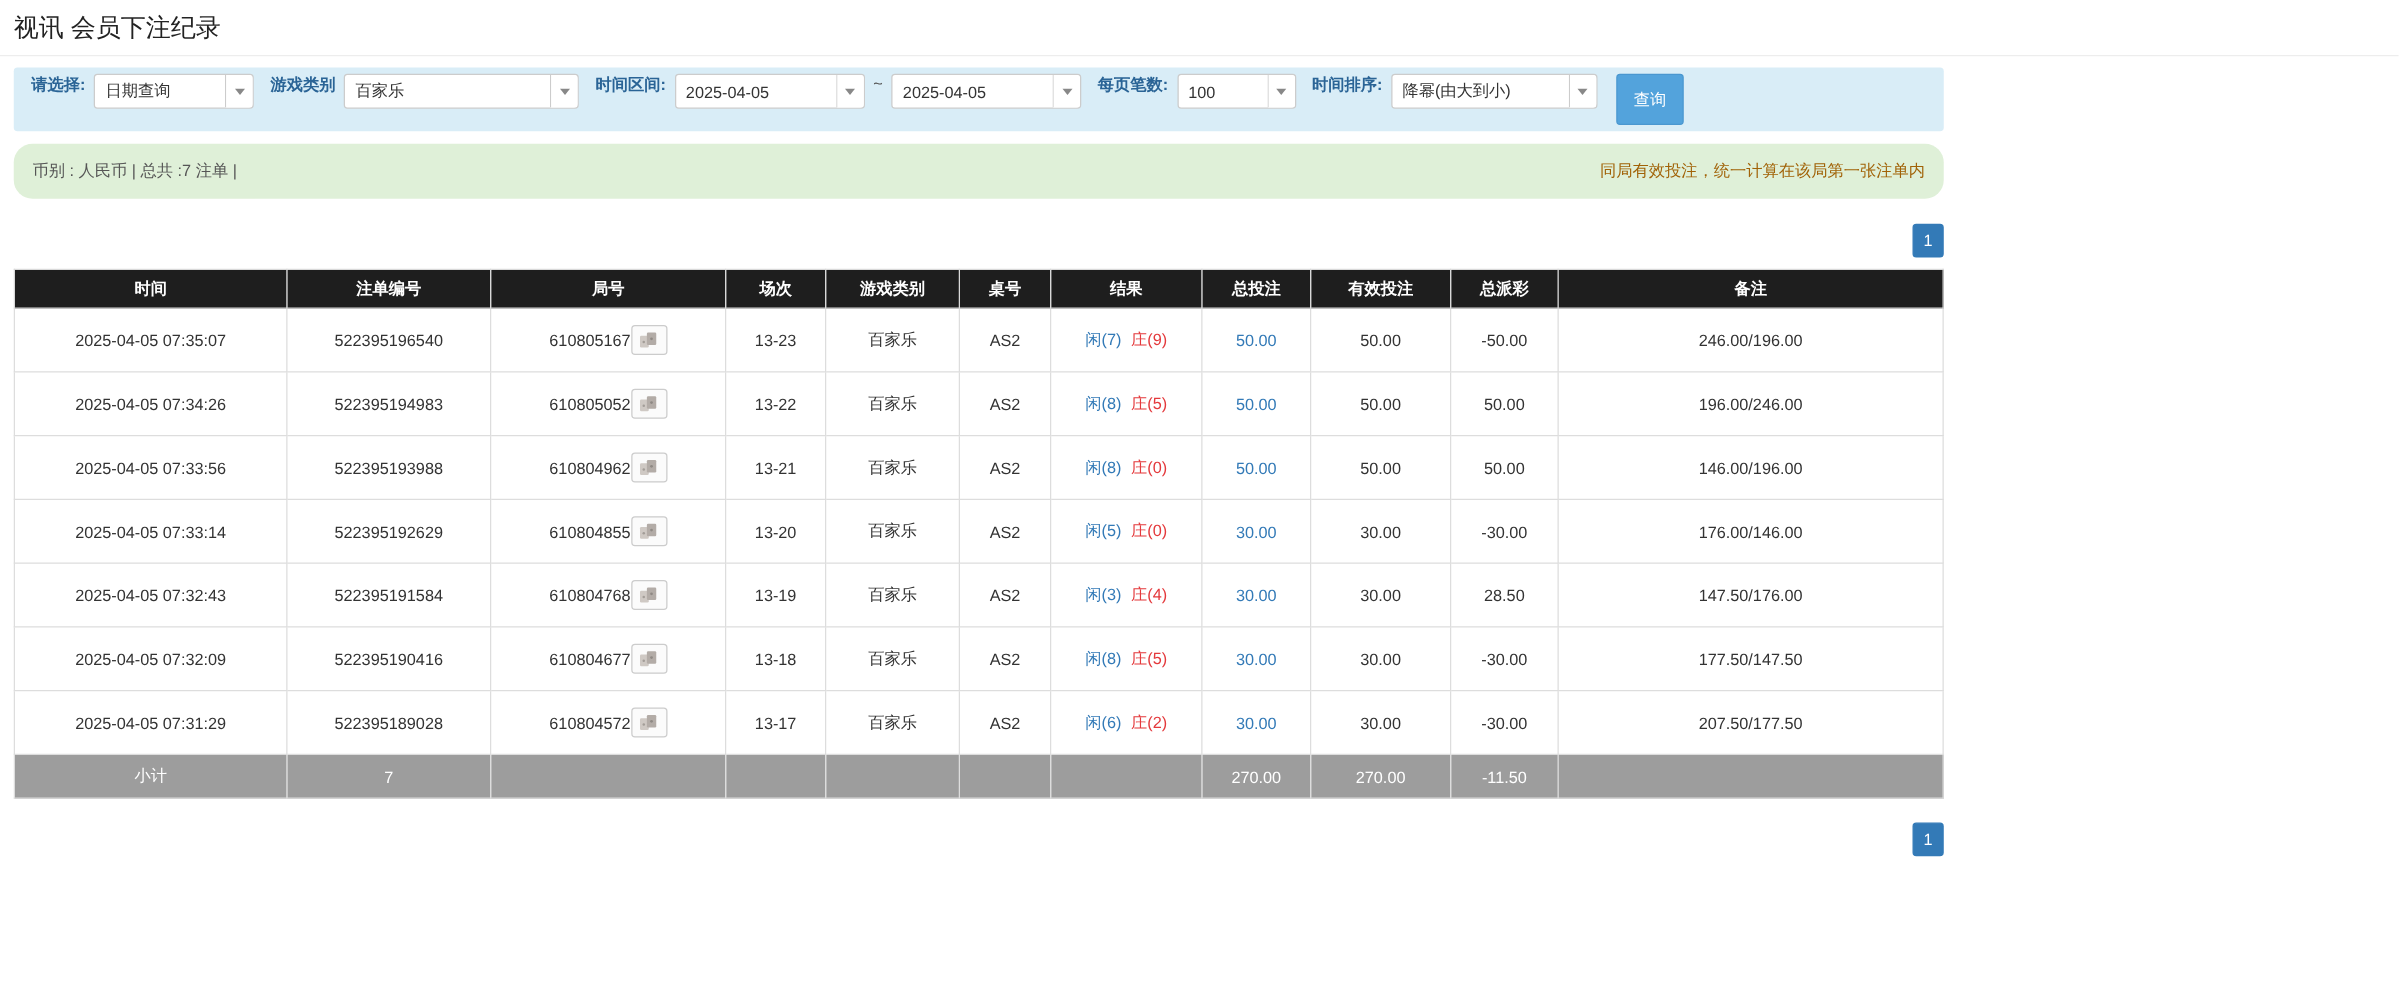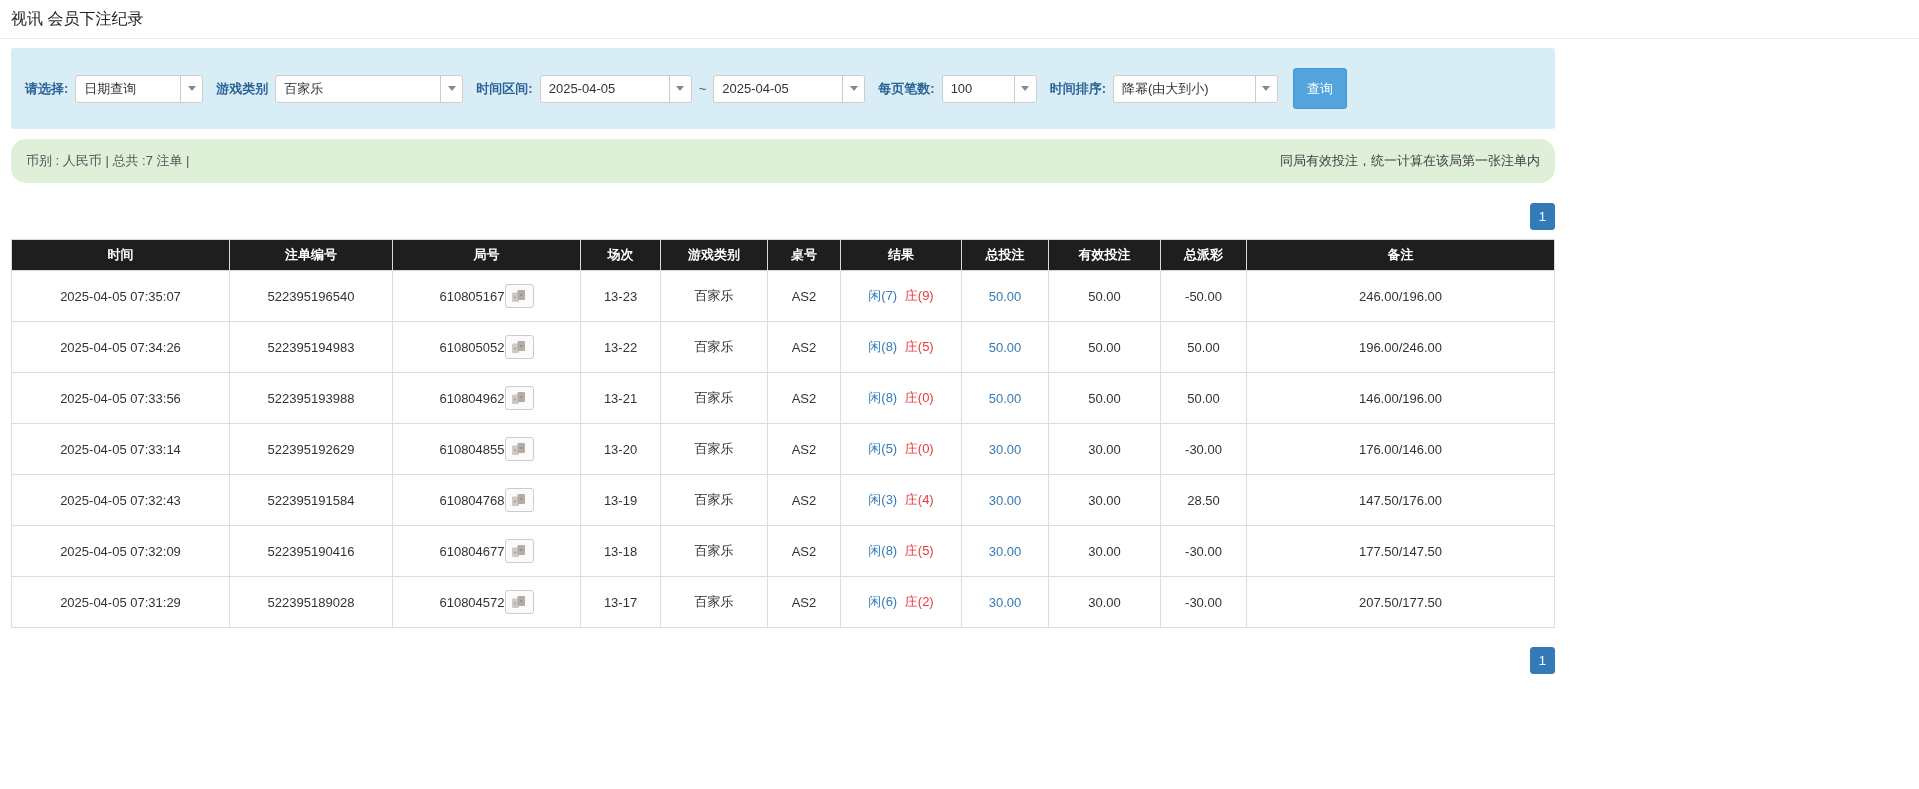--- a/index.html
+++ b/index.html
@@ -9,36 +9,35 @@
     color: #333;
     font-family: "Liberation Sans", "DejaVu Sans", sans-serif;
     font-size: 13px;
   }
   .page-header {
     padding: 9px 11px 8px;
     border-bottom: 1px solid #ededed;
   }
   .page-title {
     margin: 0;
-    font-size: 16px;
+    font-size: 20px;
     font-weight: 400;
     color: #222;
   }
   .container {
     margin: 0 11px;
     width: 1544px;
   }
   
   .filter-bar {
     margin-top: 9px;
     background: #d9edf7;
     border-radius: 3px;
-    padding: 20px 14px;
+    padding: 5px 14px;
     display: flex;
-    align-items: center;
     gap: 7px;
     white-space: nowrap;
   }
   .flabel {
     color: #2a6496;
     font-weight: bold;
     margin-left: 6px;
   }
   .flabel:first-child { margin-left: 0; }
   .combo {
@@ -94,21 +93,21 @@
   .summary-bar {
     margin-top: 10px;
     background: #dff0d8;
     border-radius: 15px;
     padding: 13px 15px;
     display: flex;
     align-items: center;
     justify-content: space-between;
   }
   .summary-left  { color: #555; }
-  .summary-right { color: #404040; text-align: center; }
+  .summary-right { color: #a16207; text-align: center; }
   
   .pager { text-align: right; }
   .pager-top    { margin: 20px 0 9px; }
   .pager-bottom { margin: 19px 0 12px; }
   .page-btn {
     display: inline-block;
     min-width: 12px;
     padding: 5px 8px;
     background: #337ab7;
     border: 1px solid #337ab7;
@@ -478,20 +477,33 @@
     </td>
     <td>
       <a class="bet-link">30.00</a>
     </td>
     <td>30.00</td>
     <td class="neg">-30.00</td>
     <td>207.50/177.50</td>
   </tr>
 </tbody>
     <tfoot>
+      <tr>
+        <td>小计</td>
+        <td>7</td>
+        <td></td>
+        <td></td>
+        <td></td>
+        <td></td>
+        <td></td>
+        <td>270.00</td>
+        <td>270.00</td>
+        <td class="neg">-11.50</td>
+        <td></td>
+      </tr>
     </tfoot>
   </table>
 
   <div class="pager pager-bottom">
     <span class="page-btn">1</span>
   </div>
 
 </div>
 
 </body></html>

